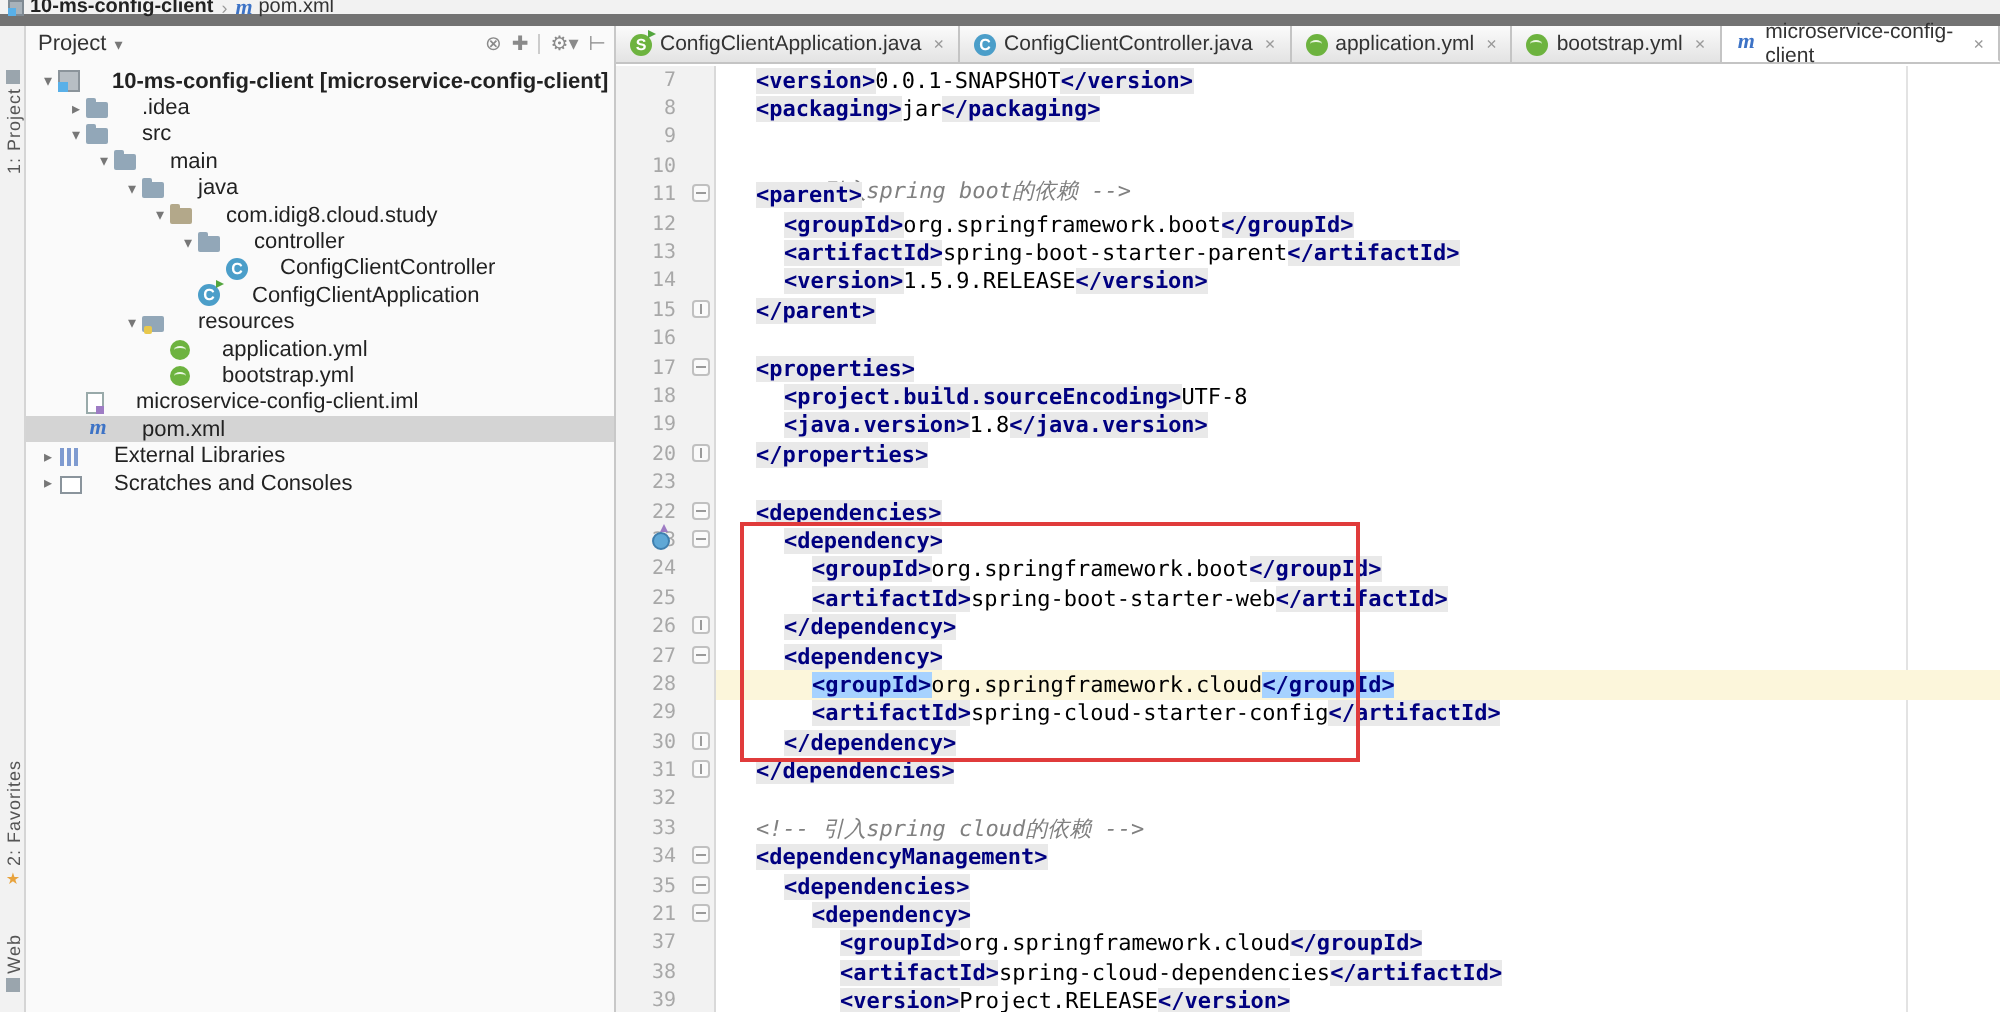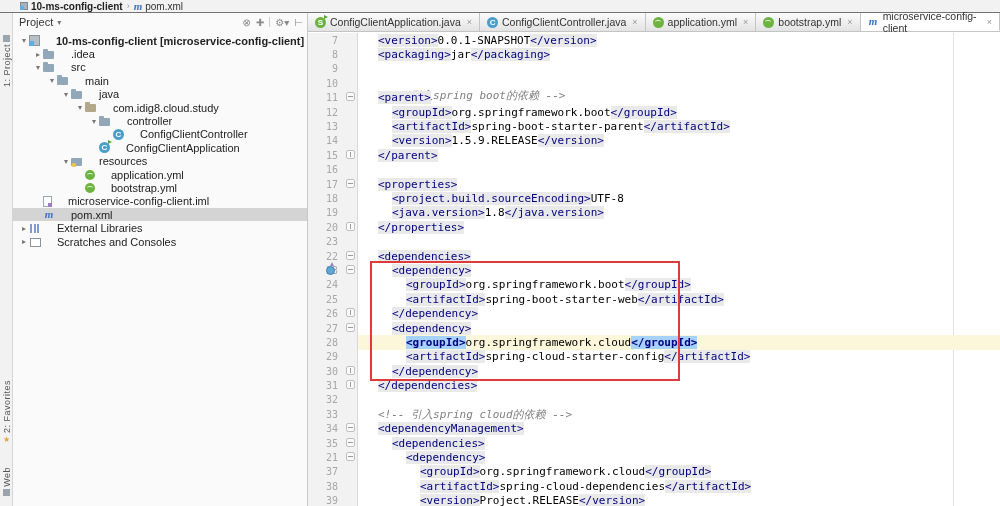--- a/index.html
+++ b/index.html
@@ -1,22 +1,22 @@
 <!DOCTYPE html>
 <html><head>
 <meta charset="utf-8">
 <style>
   * { margin:0; padding:0; box-sizing:border-box; }
   html,body { width:1000px; height:506px; overflow:hidden; background:#fff;
     font-family:"Liberation Sans", sans-serif; }
 
   
   #navbar { position:absolute; left:0; top:0; width:1000px; height:13px;
-    background:#f2f2f2; border-bottom:1px solid #737373; display:flex; align-items:center;
-    font-size:10px; color:#333; padding-left:18px; }
+    background:#f2f2f2; border-bottom:6px solid #737373; display:flex; align-items:center;
+    font-size:10px; color:#333; padding-left:2px; }
   .nav-proj-icon { width:8px; height:8px; background:#a8b2ba; border:1px solid #7f8a93;
     margin:0 3px 0 2px; position:relative; }
   .nav-proj-icon::after{ content:""; position:absolute; left:-1px; bottom:-1px; width:4px; height:4px; background:#59b0e8;}
   .nav-crumb-bold { font-weight:bold; color:#222; }
   .nav-sep { color:#999; margin:0 4px; font-size:9px; }
   .mvn-m { color:#3d73c6; font-style:italic; font-weight:bold; font-family:"Liberation Serif",serif; }
   #navbar .mvn-m{ margin-right:3px; font-size:11px;}
 
   
   #stripe { position:absolute; left:0; top:13px; width:13px; height:493px;
@@ -91,21 +91,21 @@
   #gutter-bg { position:absolute; left:0; top:0; width:50px; height:473px; background:#f2f2f2;
     border-right:1px solid #d9d9d9; }
   #margin-guide { position:absolute; left:645px; top:0; width:1px; height:473px; background:#e3e3e3; }
   .cline { position:relative; height:14.4px; display:flex; align-items:center;
     font-family:"DejaVu Sans Mono", monospace; font-size:11px; white-space:pre; }
   .lnum { flex:none; width:34px; text-align:right; color:#a8a8a8; font-size:10px;
     font-family:"DejaVu Sans Mono", monospace; padding-right:4px; }
   .lfold { flex:none; width:16px; text-align:center; color:#b9b9b9; font-size:8px; }
   .lcode { flex:1 1 auto; height:100%; display:flex; align-items:center; }
   .lcode.cur { background:#fcf6db; }
-  .seg-tag { color:#000080; font-weight:normal; background:#e9e9e9; }
+  .seg-tag { color:#000080; font-weight:bold; background:#e9e9e9; }
   .seg-txt { color:#000; }
   .seg-cmt { color:#808080; font-style:italic; }
   .seg-sel { color:#000080; font-weight:bold; background:#a6d2ff; }
   .fold-box { display:inline-block; width:9px; height:9px; border:1px solid #c0c0c0;
     border-radius:2px; background:#fafafa; position:relative; }
   .fold-box.open::after { content:""; position:absolute; left:1px; top:3px; width:5px; height:1px; background:#9a9a9a; }
   .fold-box.close::after { content:""; position:absolute; left:3px; top:1px; width:1px; height:5px; background:#9a9a9a; }
   .gutter-dep-icon { position:absolute; left:18px; width:9px; height:9px; border-radius:50%;
     background:#5fa8d6; border:1px solid #3f7fae; }
   .gutter-dep-icon::after { content:""; position:absolute; left:2.5px; top:-5px; width:0; height:0;

